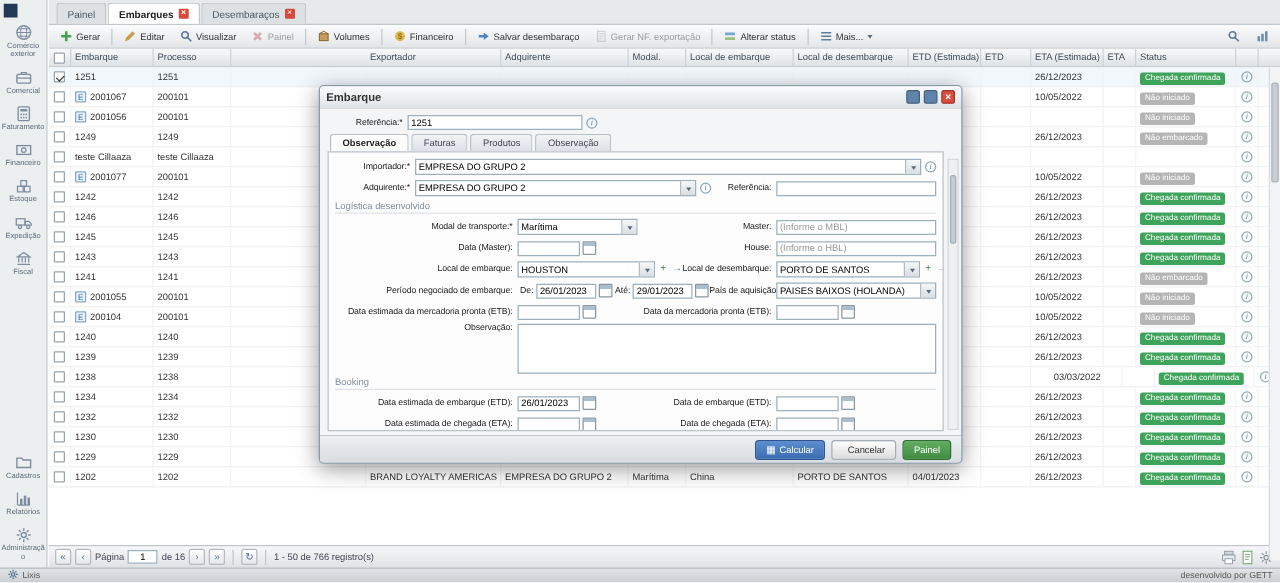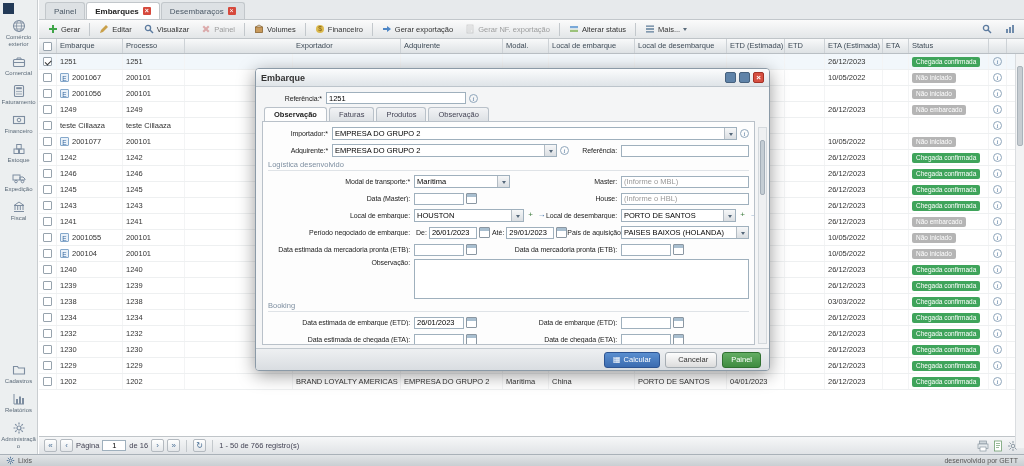--- a/index.html
+++ b/index.html
@@ -282,21 +282,21 @@
           </div>
           <div>Financeiro</div>
         </div>
         <div class="tsep"></div>
         <div class="tbtn">
           <div class="ticon">
             <svg viewBox="0 0 10 10" width="10" height="10">
               <path d="M1 4h4V2l4 3-4 3V6H1z" fill="#4d86c6"></path>
             </svg>
           </div>
-          <div>Gerar exportação</div>
+          <div>Salvar desembaraço</div>
         </div>
         <div class="tbtn disabled">
           <div class="ticon">
             <svg viewBox="0 0 10 10" width="10" height="10">
               <rect x="2" y="1" width="6" height="8" fill="#eee" stroke="#999" stroke-width=".8"></rect>
               <path d="M3 3h4M3 5h4M3 7h3" stroke="#999" stroke-width=".7"></path>
             </svg>
           </div>
           <div>Gerar NF. exportação</div>
         </div>
@@ -717,21 +717,21 @@
         </div>
         <div class="td" style="width: 62px;">1238</div>
         <div class="td" style="width: 108px;"></div>
         <div class="td" style="width: 108px;"></div>
         <div class="td" style="width: 102px;"></div>
         <div class="td" style="width: 46px;"></div>
         <div class="td" style="width: 86px;"></div>
         <div class="td" style="width: 92px;"></div>
         <div class="td" style="width: 58px;"></div>
         <div class="td" style="width: 40px;"></div>
-        <div class="td" style="width: 58px;">03/03/2022</div>
+        <div class="td" style="width: 58px; margin-left: 15px;">03/03/2022</div>
         <div class="td" style="width: 26px;"></div>
         <div class="td" style="width: 80px;"><div class="badge" style="background: rgb(63, 164, 91);">Chegada confirmada</div></div>
         <div class="td c-center" style="width: 18px;">
           <div class="info">i</div>
         </div>
       </div>
       <div class="tr">
         <div class="td c-center" style="width: 18px;">
           <div class="cb"></div>
         </div>

